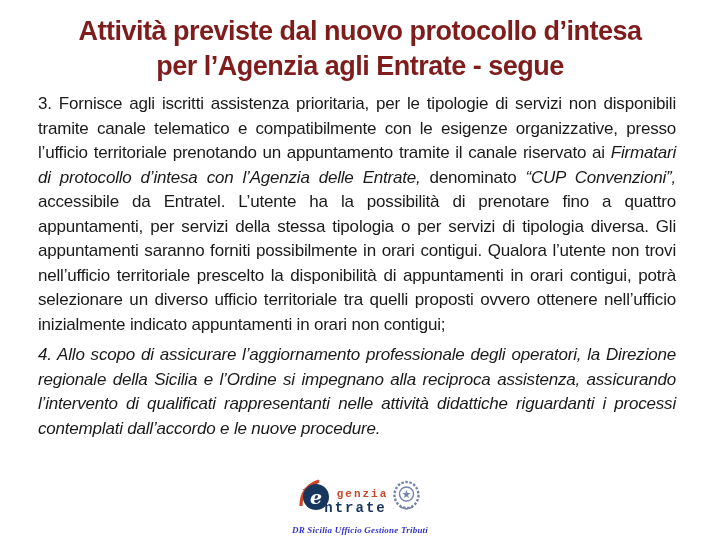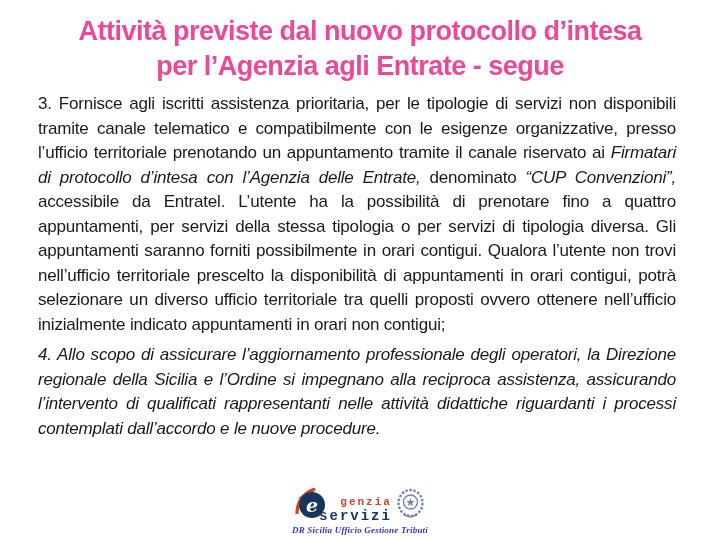--- a/index.html
+++ b/index.html
@@ -11,21 +11,21 @@
     overflow: hidden;
     font-family: "Liberation Sans", sans-serif;
   }
   .title {
     margin: 14px 20px 0 20px;
     text-align: center;
     font-size: 27px;
     font-weight: bold;
     line-height: 35px;
     letter-spacing: -0.5px;
-    color: #ec4899;
+    color: #7f1d1d;
   }
   .body-text {
     margin: 8px 44px 0 38px;
     text-align: justify;
     font-size: 17px;
     line-height: 24.5px;
     color: #1a1a1a;
     letter-spacing: -0.2px;
   }
   .para { margin: 0; }
@@ -42,39 +42,39 @@
   .logo-row {
     display: flex;
     align-items: flex-end;
     gap: 4px;
   }
   .ae-logo { display: flex; align-items: flex-end; }
   .ae-mark { margin-right: -10px; position: relative; z-index: 1; }
   .ae-words {
     display: flex;
     flex-direction: column;
-    align-items: flex-end;
+    align-items: center;
     line-height: 1;
     font-family: "Liberation Mono", monospace;
     font-weight: bold;
   }
   .ae-word-top {
     color: #C9462B;
     font-size: 11px;
     letter-spacing: 2px;
     padding-left: 14px;
     margin-bottom: 1px;
   }
   .ae-word-bottom {
     color: #17365D;
     font-size: 14px;
     letter-spacing: 2px;
   }
   .caption {
-    margin-top: 2px;
+    margin-top: 10px;
     font-family: "Liberation Serif", serif;
     font-weight: bold;
     font-style: italic;
     font-size: 9px;
     color: #3434C8;
     letter-spacing: 0.2px;
   }
 </style>
 </head>
 <body>
@@ -94,21 +94,21 @@
         <span class="ae-mark">
           <svg width="34" height="32" viewBox="0 0 34 32">
             <path d="M3,11 L21,1 L14,11 Z" fill="#C9462B"></path>
             <path d="M2,27 Q2,8 20,2" fill="none" stroke="#C9462B" stroke-width="3.2"></path>
             <circle cx="17" cy="18" r="13" fill="#17365D"></circle>
             <text x="11" y="25" font-size="19" font-style="italic" font-weight="bold" fill="#ffffff" font-family="DejaVu Serif, serif">e</text>
           </svg>
         </span>
         <span class="ae-words">
           <span class="ae-word-top">genzia</span>
-          <span class="ae-word-bottom">servizi</span>
+          <span class="ae-word-bottom">ntrate</span>
         </span>
       </div>
       <span>
         <svg width="29" height="31" viewBox="0 0 29 31">
           <ellipse cx="14.5" cy="15" rx="12" ry="13" fill="none" stroke="#7485AD" stroke-width="2.4" stroke-dasharray="2.5,1.6"></ellipse>
           <circle cx="14.5" cy="14" r="7" fill="none" stroke="#7485AD" stroke-width="1.4"></circle>
           <text x="14.5" y="18" font-size="11" fill="#7485AD" text-anchor="middle" font-family="DejaVu Sans, sans-serif">★</text>
           <path d="M8,27 L14.5,29 L21,27" fill="none" stroke="#7485AD" stroke-width="1.6"></path>
         </svg>
       </span>

